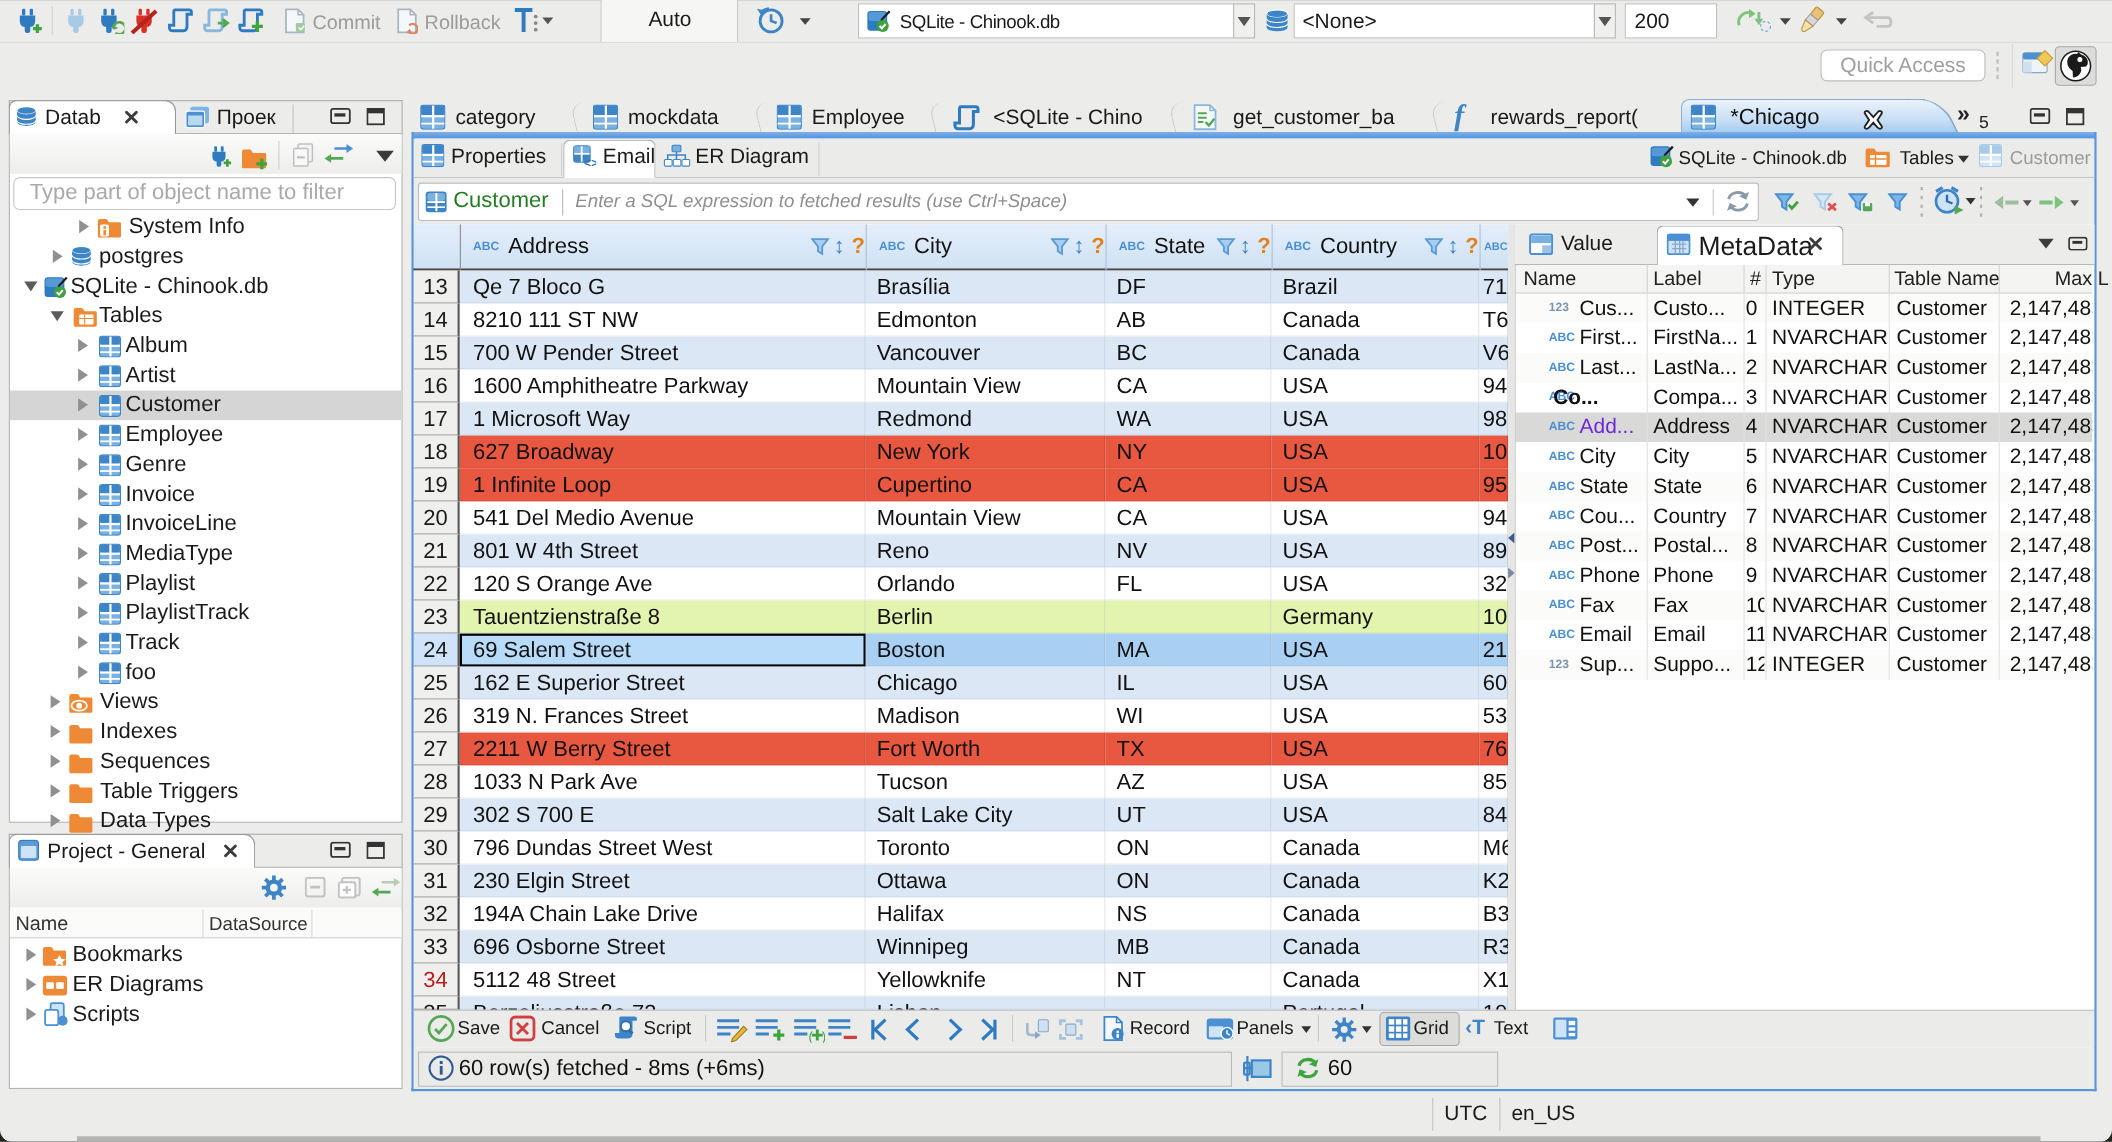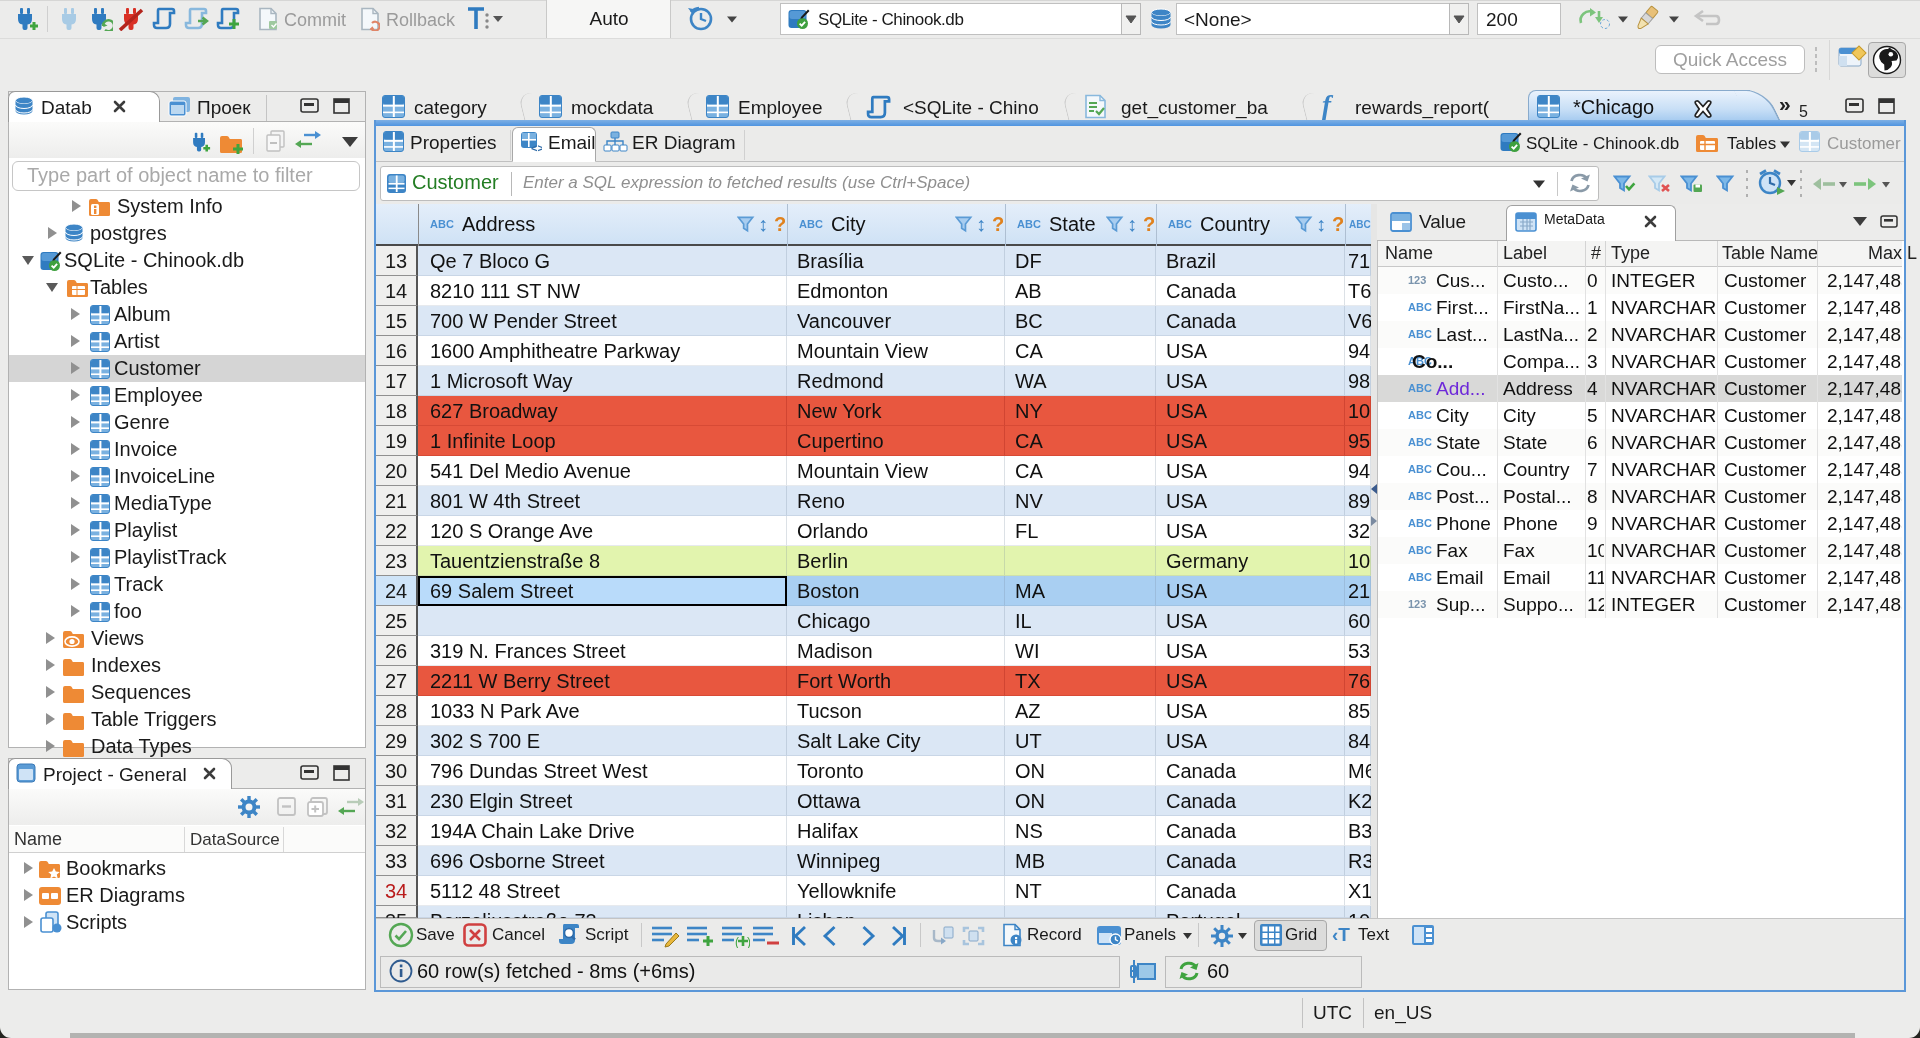--- a/index.html
+++ b/index.html
@@ -821,20 +821,21 @@
 <div style="position:absolute;left:797px;top:580px;width:208px;height:26px;font-size:20px;color:#111;white-space:pre;overflow:hidden">Boston</div>
 <div style="position:absolute;left:1005px;top:576px;width:151px;height:30px;background:#a9cff2;border-bottom:1px solid rgba(120,140,160,0.18);border-right:1px solid rgba(120,140,160,0.25);"></div>
 <div style="position:absolute;left:1015px;top:580px;width:141px;height:26px;font-size:20px;color:#111;white-space:pre;overflow:hidden">MA</div>
 <div style="position:absolute;left:1156px;top:576px;width:189px;height:30px;background:#a9cff2;border-bottom:1px solid rgba(120,140,160,0.18);border-right:1px solid rgba(120,140,160,0.25);"></div>
 <div style="position:absolute;left:1166px;top:580px;width:179px;height:26px;font-size:20px;color:#111;white-space:pre;overflow:hidden">USA</div>
 <div style="position:absolute;left:1345px;top:576px;width:26px;height:30px;background:#a9cff2;border-bottom:1px solid rgba(120,140,160,0.18);border-right:1px solid rgba(120,140,160,0.25);"></div>
 <div style="position:absolute;left:1348px;top:580px;width:23px;height:26px;font-size:20px;color:#111;white-space:pre;overflow:hidden">21</div>
 <div style="position:absolute;left:376px;top:606px;width:42px;height:30px;background:#efefee;border-bottom:1px solid #909090;border-right:2px solid #555;"></div>
 <div style="position:absolute;left:376px;top:610px;width:40px;text-align:center;font-size:20px;color:#1a1a1a;white-space:pre;">25</div>
 <div style="position:absolute;left:418px;top:606px;width:369px;height:30px;background:#dbe7f5;border-bottom:1px solid rgba(120,140,160,0.18);border-right:1px solid rgba(120,140,160,0.25);"></div>
+<div style="position:absolute;left:430px;top:610px;width:357px;height:26px;font-size:20px;color:#111;white-space:pre;overflow:hidden">162 E Superior Street</div>
 <div style="position:absolute;left:787px;top:606px;width:218px;height:30px;background:#dbe7f5;border-bottom:1px solid rgba(120,140,160,0.18);border-right:1px solid rgba(120,140,160,0.25);"></div>
 <div style="position:absolute;left:797px;top:610px;width:208px;height:26px;font-size:20px;color:#111;white-space:pre;overflow:hidden">Chicago</div>
 <div style="position:absolute;left:1005px;top:606px;width:151px;height:30px;background:#dbe7f5;border-bottom:1px solid rgba(120,140,160,0.18);border-right:1px solid rgba(120,140,160,0.25);"></div>
 <div style="position:absolute;left:1015px;top:610px;width:141px;height:26px;font-size:20px;color:#111;white-space:pre;overflow:hidden">IL</div>
 <div style="position:absolute;left:1156px;top:606px;width:189px;height:30px;background:#dbe7f5;border-bottom:1px solid rgba(120,140,160,0.18);border-right:1px solid rgba(120,140,160,0.25);"></div>
 <div style="position:absolute;left:1166px;top:610px;width:179px;height:26px;font-size:20px;color:#111;white-space:pre;overflow:hidden">USA</div>
 <div style="position:absolute;left:1345px;top:606px;width:26px;height:30px;background:#dbe7f5;border-bottom:1px solid rgba(120,140,160,0.18);border-right:1px solid rgba(120,140,160,0.25);"></div>
 <div style="position:absolute;left:1348px;top:610px;width:23px;height:26px;font-size:20px;color:#111;white-space:pre;overflow:hidden">60</div>
 <div style="position:absolute;left:376px;top:636px;width:42px;height:30px;background:#efefee;border-bottom:1px solid #909090;border-right:2px solid #555;"></div>
 <div style="position:absolute;left:376px;top:640px;width:40px;text-align:center;font-size:20px;color:#1a1a1a;white-space:pre;">26</div>
@@ -966,21 +967,21 @@
       <rect x="2" y="2" width="18" height="7" fill="#7ab1e0"></rect>
       <rect x="12" y="11" width="8" height="7" fill="#9cc4e8"></rect>
     </svg>
 <div style="position:absolute;left:1419px;top:211px;font-size:19px;color:#1a1a1a;font-weight:normal;white-space:pre;">Value</div>
 <div style="position:absolute;left:1506px;top:205px;width:170px;height:36px;background:#ffffff;border:1px solid #a0a0a0;border-bottom:none;border-radius:6px 6px 0 0"></div>
 <svg style="position:absolute;left:1515px;top:212px" width="22" height="20" viewBox="0 0 22 20">
       <rect x="1" y="1" width="20" height="18" rx="2" fill="#cfe3f6" stroke="#4a90d2" stroke-width="1.6"></rect>
       <rect x="1" y="1" width="20" height="6" fill="#4a90d2"></rect>
       <path d="M5 10 L18 10 M5 14 L18 14 M8 7 L8 18 M12 7 L12 18 M15 7 L15 18" stroke="#88a8c8" stroke-width="1.2"></path>
     </svg>
-<div style="position:absolute;left:1544px;top:211px;font-size:14px;color:#1a1a1a;font-weight:normal;white-space:pre;">MetaData</div>
+<div style="position:absolute;left:1544px;top:211px;font-size:24px;color:#1a1a1a;font-weight:normal;white-space:pre;">MetaData</div>
 <svg style="position:absolute;left:1644px;top:215px" width="13" height="13" viewBox="0 0 13 13">
       <path d="M2 2 L11 11 M11 2 L2 11" stroke="#3c3c3c" stroke-width="2.6" stroke-linecap="round"></path>
     </svg>
 <svg style="position:absolute;left:1852px;top:216px" width="16" height="11" viewBox="0 0 16 11">
       <path d="M1 1 L15 1 L8 10 Z" fill="#3c3c3c"></path>
     </svg>
 <svg style="position:absolute;left:1880px;top:215px" width="18" height="13" viewBox="0 0 18 13">
       <rect x="1" y="1" width="16" height="11" rx="2" fill="none" stroke="#333" stroke-width="1.5"></rect>
       <rect x="4" y="4" width="9" height="2.6" fill="#333"></rect>
     </svg>

